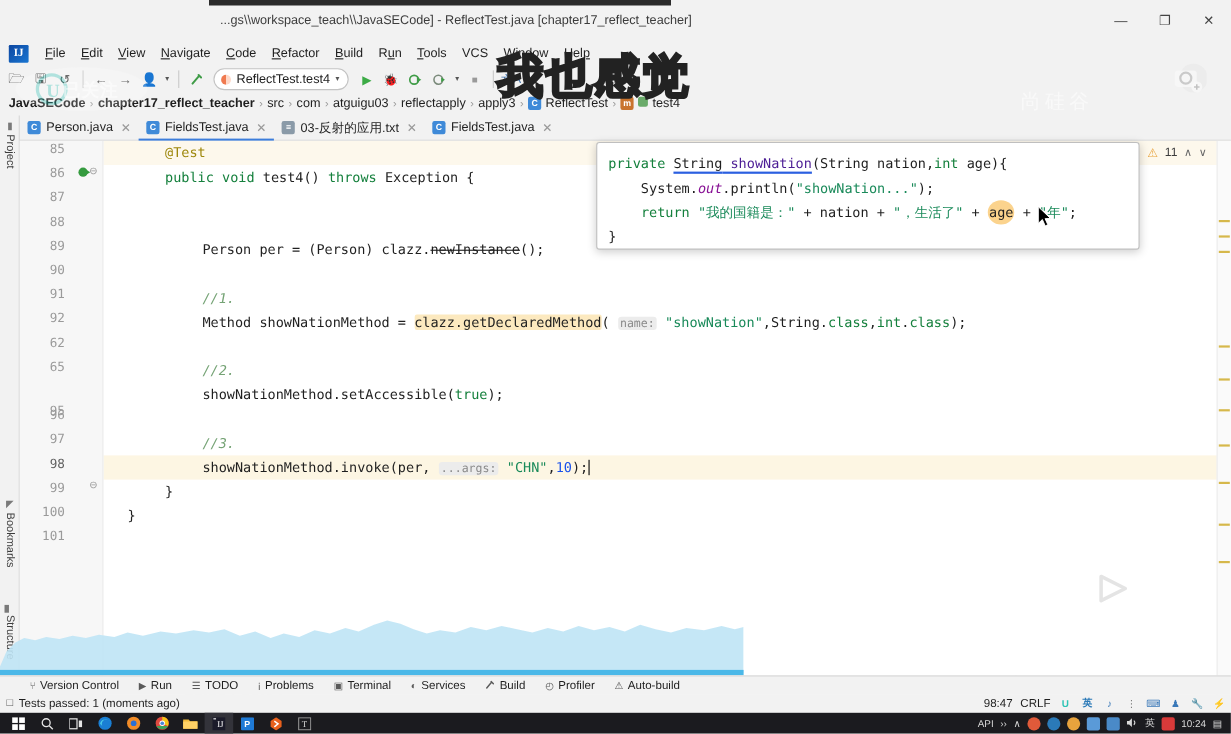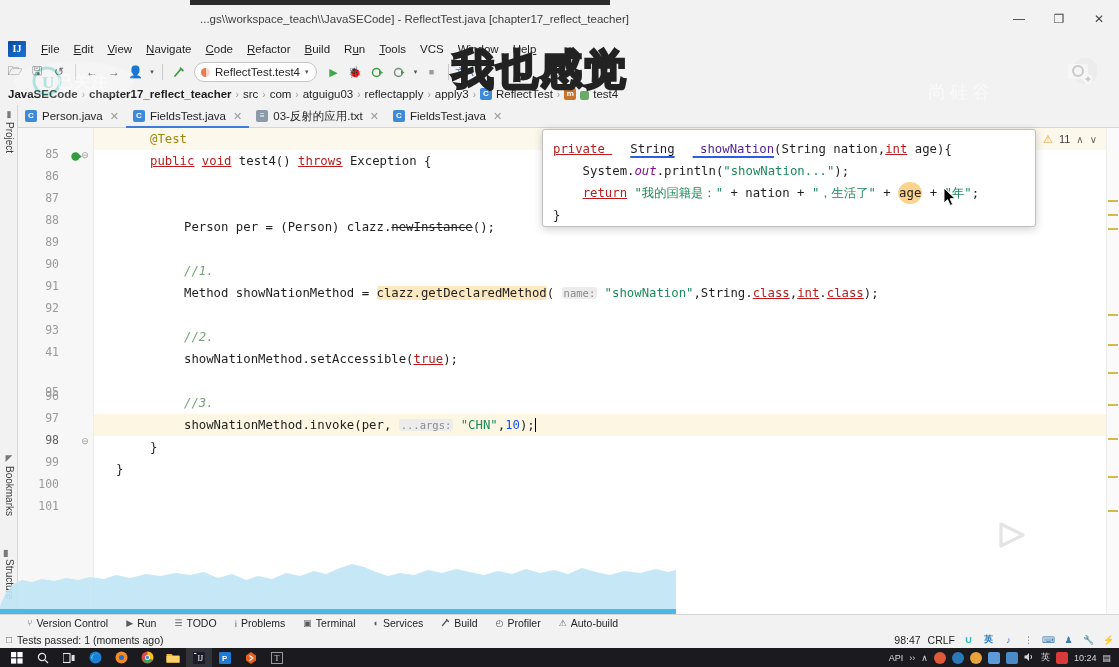--- a/index.html
+++ b/index.html
@@ -67,21 +67,21 @@
   .caret { font-size:7px; color:#555; }
   .run-play { color:#3cab46; font-size:11px; }
   .run-bug  { color:#3f9c47; font-size:11px; }
 
   
   .breadcrumb {
     position:absolute; left:0; top:85px; width:1119px; height:18px;
     display:flex; align-items:center; background:#f2f2f2; padding-left:4px;
     font-size:11.5px; color:#1f1f1f; white-space:nowrap; overflow:hidden;
   }
-  .bc-item { padding:0 4px; display:flex; align-items:flex-end; gap:4px; }
+  .bc-item { padding:0 4px; display:flex; align-items:flex-start; gap:4px; }
   .bc-item.bold { font-weight:bold; }
   .bc-sep { color:#999; font-size:10px; }
   .bc-ic {
     width:12px; height:12px; border-radius:2px; display:inline-block;
     font-size:8px; color:#fff; text-align:center; line-height:12px; font-weight:bold;
   }
 
   
   .tabbar {
     position:absolute; left:0; top:105px; width:1119px; height:23px;
@@ -121,37 +121,37 @@
   .editor {
     position:absolute; left:18px; top:128px; right:0; bottom:33px;
     background:#ffffff; overflow:hidden;
   }
   .gutter {
     position:absolute; left:0; top:0; width:76px; height:100%;
     background:#f7f7f7; border-right:1px solid #ececec;
   }
   .lnum {
     position:absolute; right:34px; width:28px; text-align:right;
-    font-family:"DejaVu Sans Mono", monospace; font-size:11.5px; color:#9a9a9a;margin-top:19px;
+    font-family:"DejaVu Sans Mono", monospace; font-size:11.5px; color:#9a9a9a;
   }
   .lnum.cur { color:#606060; }
   .fold { position:absolute; left:62px; width:10px; text-align:center;
           font-size:9px; color:#9a9a9a; }
   .gut-run { position:absolute; left:52px; font-size:11px; color:#359b3f; }
 
   .code {
     position:absolute; left:76px; top:0; right:0; height:100%;
     font-family:"DejaVu Sans Mono", monospace; font-size:12.3px;
     color:#1f1f1f; white-space:pre;
   }
   .cline { position:absolute; left:10px; height:22px; line-height:22px; }
   .hl-line {
     position:absolute; left:76px; right:0; height:22px; background:#fdf6e3;
   }
-  .k   { color:#b91c1c;text-decoration:underline; }            
+  .k   { color:#15803d; }            
   .s   { color:#1a8a5a; }            
   .n   { color:#1750eb; }            
   .cm  { color:#75a375; font-style:italic; }  
   .an  { color:#9e880d; }            
   .stk { text-decoration:line-through; }
   .hlw { background:#fce9bf; border-radius:2px; }
   .hint {
     background:#ececec; color:#8a8a8a; font-size:10.5px;
     border-radius:3px; padding:0 2px;text-align:center;
   }
@@ -175,21 +175,21 @@
   
   .popup {
     position:absolute; left:542px; top:129px; width:494px; height:98px;
     background:#ffffff; border:1px solid #bfbfbf; border-radius:3px;
     box-shadow:0 2px 9px rgba(0,0,0,.20);
     font-family:"DejaVu Sans Mono", monospace; font-size:12.3px;
     color:#1f1f1f; padding:8px 10px; white-space:pre; line-height:22px;
     overflow:hidden;
   }
   .pu-decl { text-decoration:underline; text-decoration-color:#2b5fe0;
-             text-underline-offset:3px; text-decoration-thickness:2px;margin-left:18px; }
+             text-underline-offset:3px; text-decoration-thickness:2px; }
   .pu-italic { font-style:italic; color:#871094; }
   .cursor-hl {
     display:inline-block; background:#fbd38d; border-radius:50%;
     padding:0 1px;
   }
   .mouse-cursor {
     position:absolute; left:944px; top:188px; width:13px; height:19px;
     pointer-events:none;
   }
 
@@ -433,22 +433,22 @@
 
     <div class="gutter">
       <div class="lnum" style="top:0px">85</div>
       <div class="lnum" style="top:22px">86</div>
       <div class="lnum" style="top:44px">87</div>
       <div class="lnum" style="top:66px">88</div>
       <div class="lnum" style="top:88px">89</div>
       <div class="lnum" style="top:110px">90</div>
       <div class="lnum" style="top:132px">91</div>
       <div class="lnum" style="top:154px">92</div>
-      <div class="lnum" style="top:176px">93</div>
-      <div class="lnum" style="top:198px">41</div>
+      <div class="lnum" style="top:176px">62</div>
+      <div class="lnum" style="top:198px">65</div>
       <div class="lnum" style="top:238px">95</div>
       <div class="lnum" style="top:242px">96</div>
       <div class="lnum" style="top:264px">97</div>
       <div class="lnum cur" style="top:286px">98</div>
       <div class="lnum" style="top:308px">99</div>
       <div class="lnum" style="top:330px">100</div>
       <div class="lnum" style="top:352px">101</div>
 
       <div class="gut-run" style="top:22px">
         <svg width="13" height="13" viewBox="0 0 13 13">

